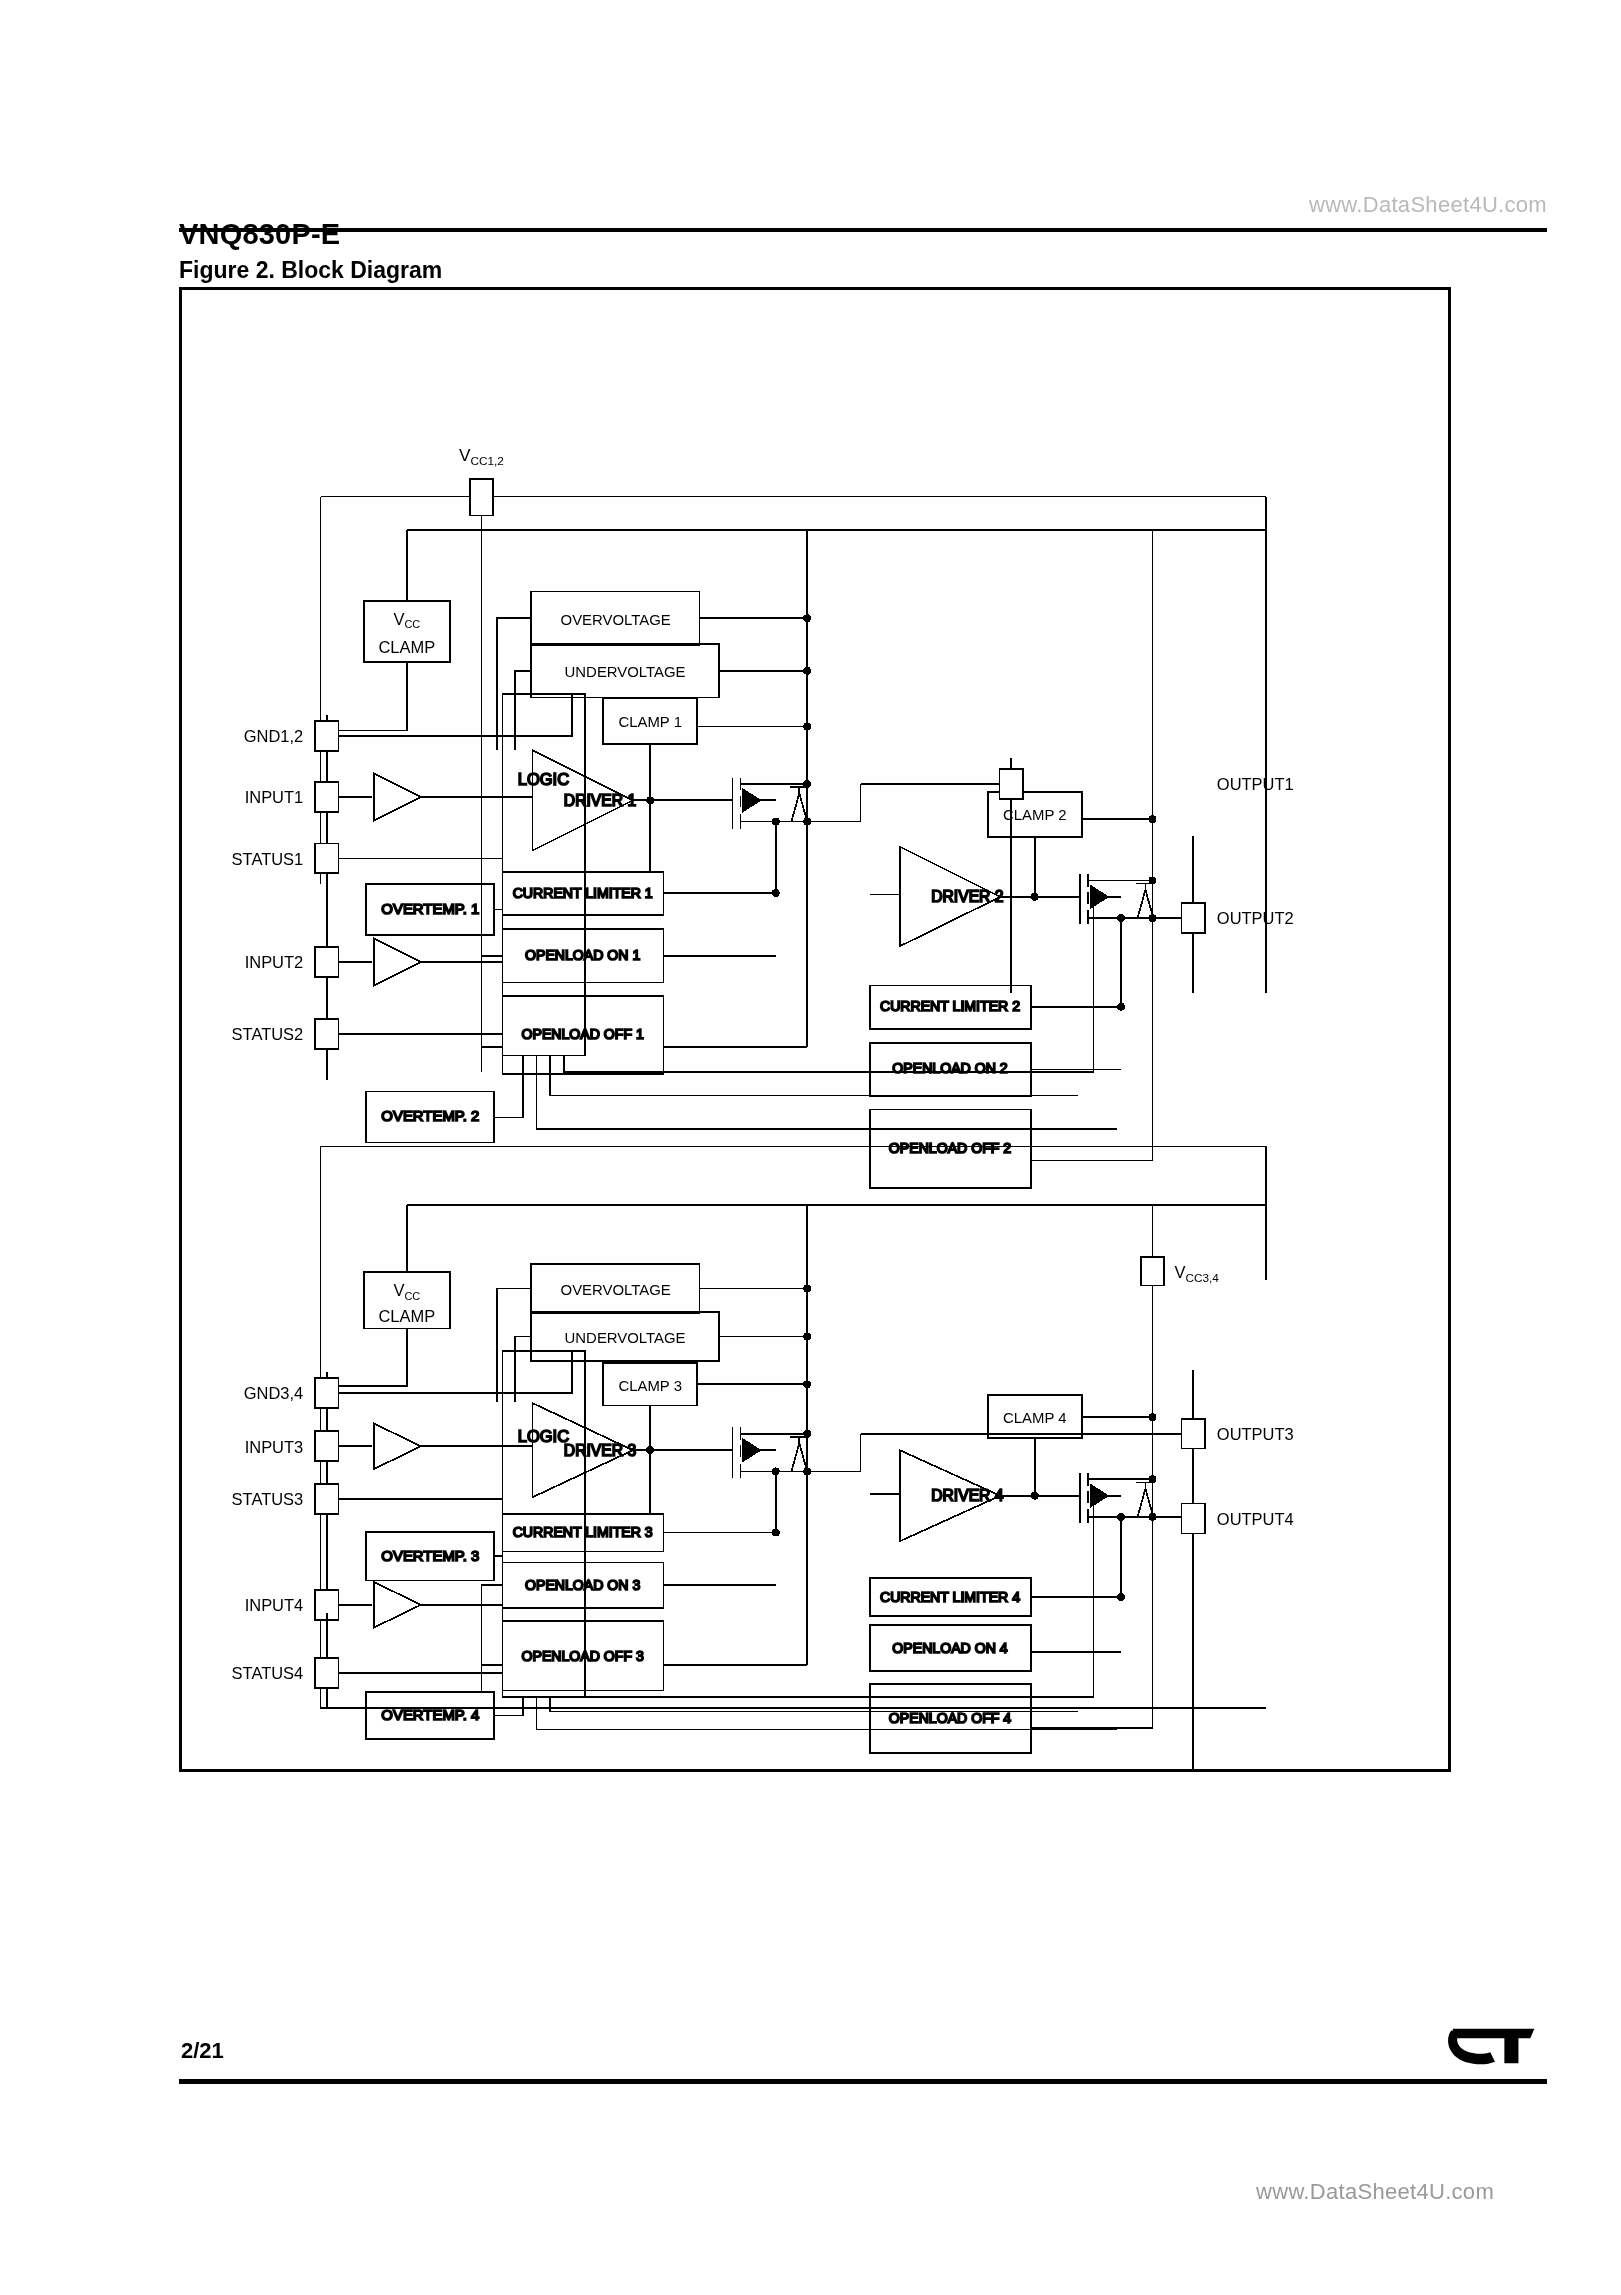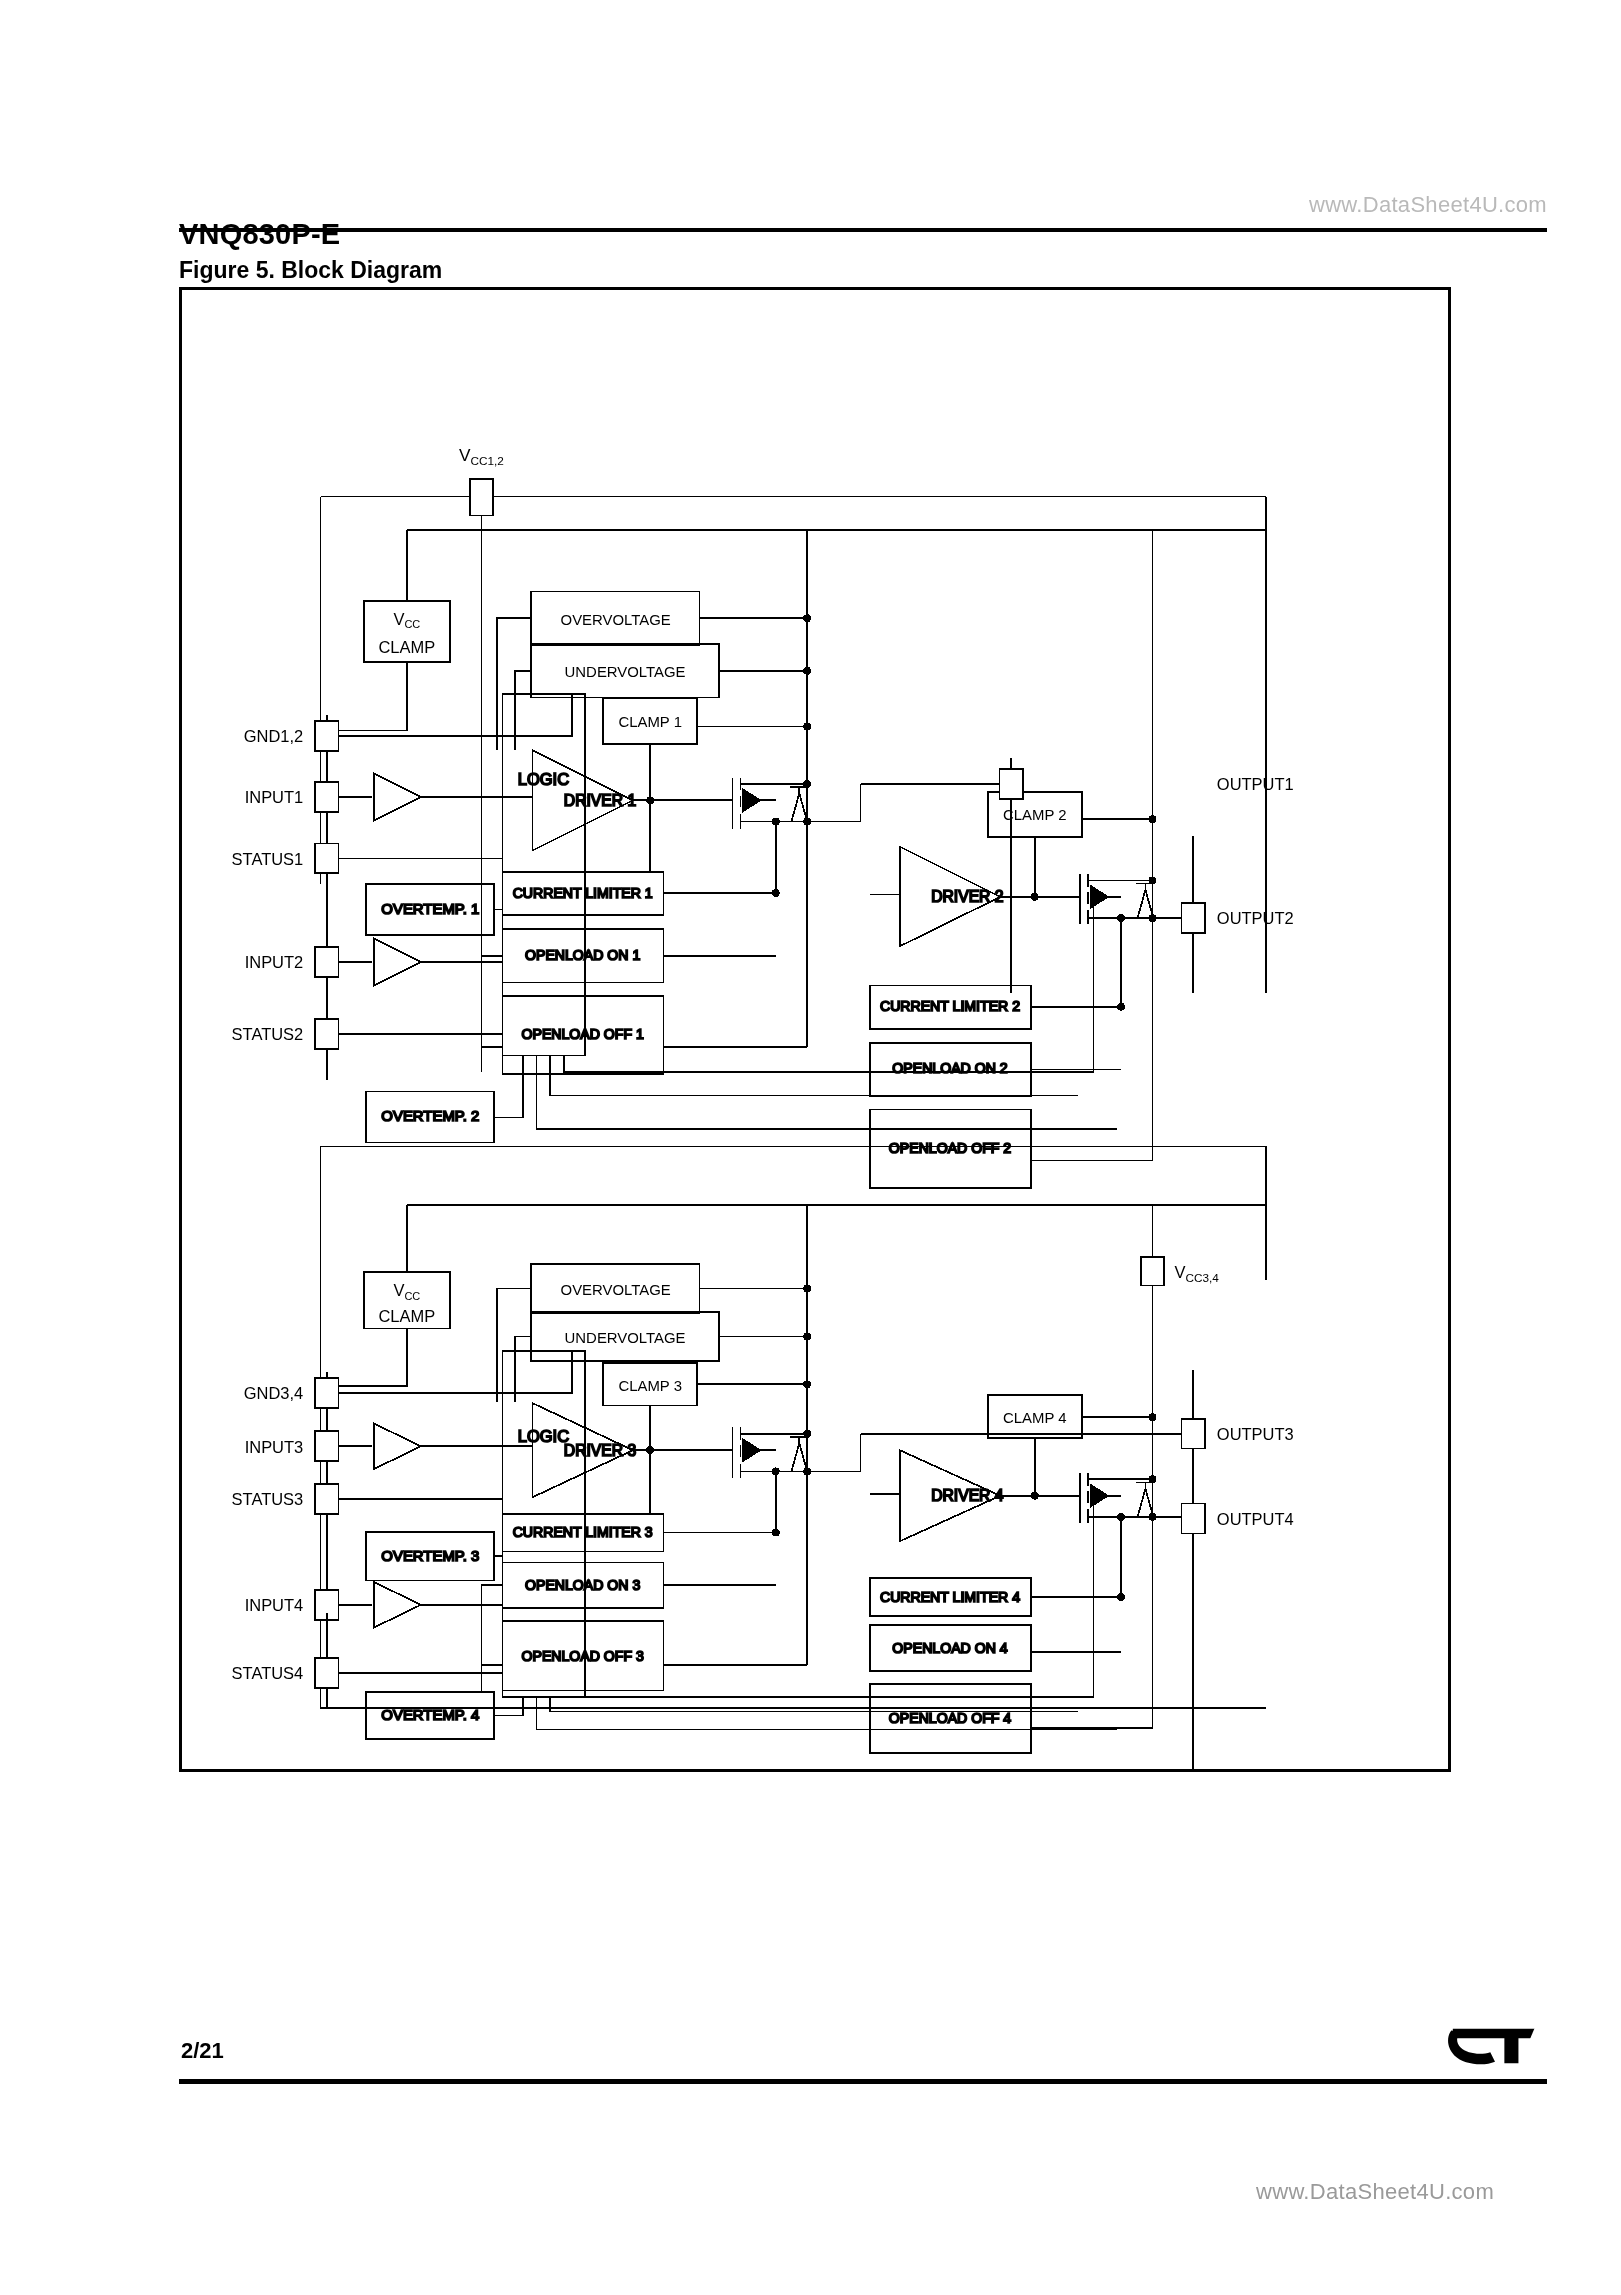--- a/index.html
+++ b/index.html
@@ -20,21 +20,21 @@
 </style>
 </head>
 <body>
 
 <div class="page">
 
   <div id="hdr-title">VNQ830P-E</div>
   <div id="hdr-wm">www.DataSheet4U.com</div>
   <div id="hdr-rule"></div>
 
-  <div id="fig-caption">Figure 5. Block Diagram</div>
+  <div id="fig-caption">Figure 2. Block Diagram</div>
 
   <div id="diagram-frame"></div>
 
   <div id="svg-wrap">
   <svg width="1272" height="1485" viewBox="0 0 1620 1892" xmlns="http://www.w3.org/2000/svg">
     <g stroke="#000" stroke-width="2.2" fill="none" shape-rendering="crispEdges">
 
       <path d="M 180 267 H 1385"></path>
       <path d="M 180 267 V 760"></path>
       <path d="M 1385 267 V 900"></path>

